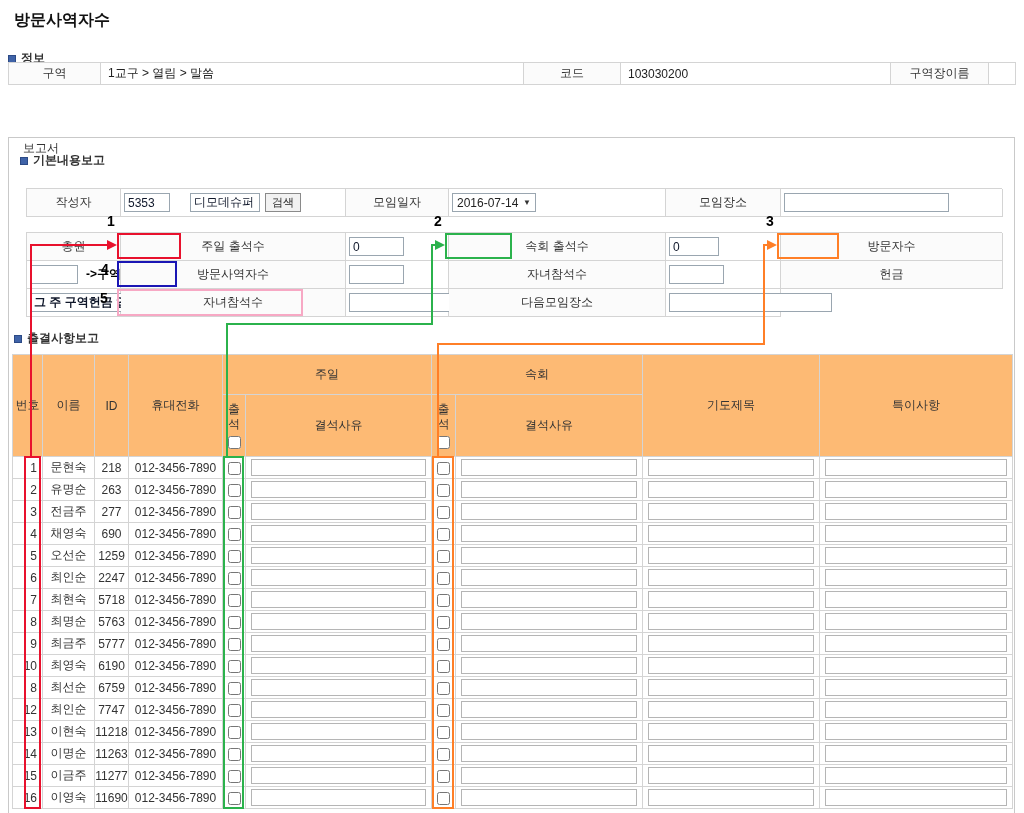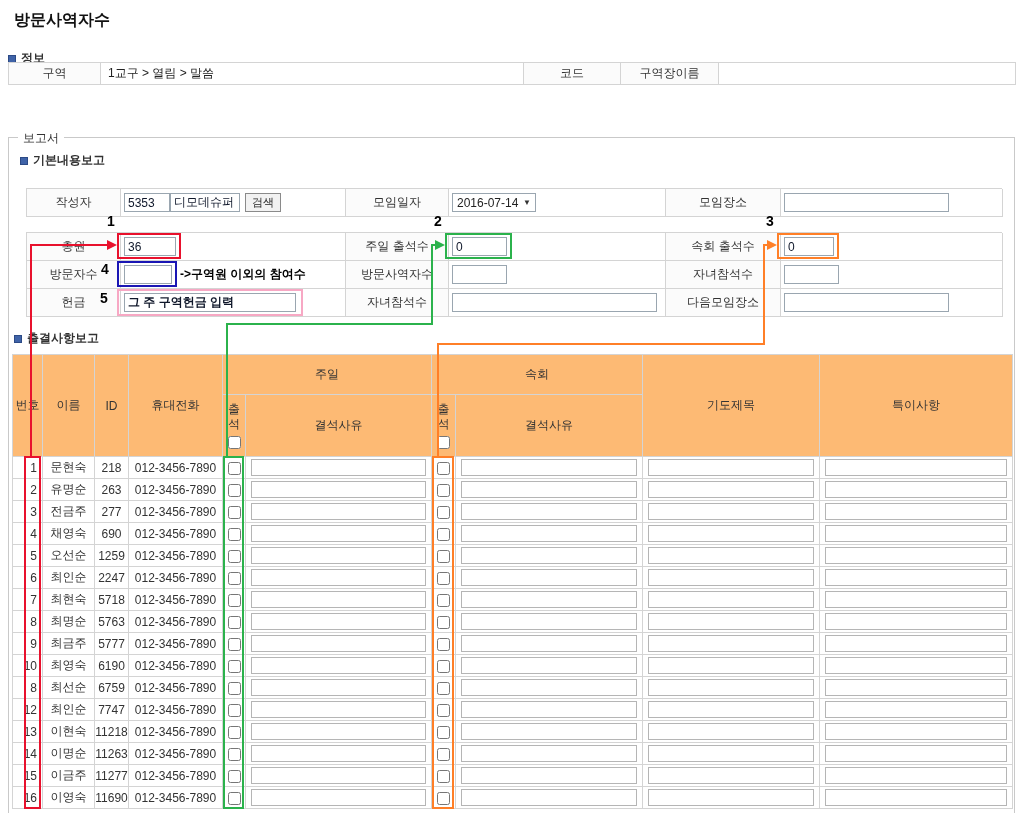--- a/index.html
+++ b/index.html
@@ -18,21 +18,21 @@
 
   #info-table { left:8px; top:62px; width:1008px; height:23px; display:flex;
     border:1px solid #d4d4d4; background:#fff; }
   #info-table .cell { border-right:1px solid #d4d4d4; display:flex;
     align-items:center; padding:0 7px; height:21px; overflow:hidden; white-space:nowrap; }
   #info-table .cell:last-child { border-right:none; }
   #info-table .lbl { justify-content:center; background:#fbfbfb; color:#333; }
 
   #report-box { left:8px; top:137px; width:1007px; height:680px;
     border:1px solid #c9c9c9; }
-  #report-legend { left:18px; top:130px; background:#fff; padding:0 5px;
+  #report-legend { left:18px; top:140px; background:#fff; padding:0 5px;
     font-size:12px; color:#333; }
 
   .basic-table { left:26px; width:976px; display:grid;
     grid-template-columns:94px 225px 103px 217px 115px 222px;
     grid-auto-rows:28px; border-top:1px solid #d4d4d4; border-left:1px solid #d4d4d4;
     background:#fff; }
   .basic-table > div { border-right:1px solid #d4d4d4; border-bottom:1px solid #d4d4d4;
     display:flex; align-items:center; padding:0 3px; overflow:visible; }
   .basic-table .lbl { justify-content:center; background:#fbfbfb; color:#333; }
 
@@ -85,57 +85,55 @@
 
   <div class="abs section-head" style="left:8px;top:50px">
     <span class="bullet"></span>
     <span>정보</span>
   </div>
 
   <div class="abs" id="info-table">
     <div class="cell lbl" style="width:92px">구역</div>
     <div class="cell" style="width:423px">1교구 &gt; 열림 &gt; 말씀</div>
     <div class="cell lbl" style="width:97px">코드</div>
+    <div class="cell" style="width:270px">103030200</div>
     <div class="cell lbl" style="width:98px">구역장이름</div>
     <div class="cell" style="flex:1"></div>
   </div>
 
   <div class="abs" id="report-box"></div>
   <div class="abs" id="report-legend">보고서</div>
 
   <div class="abs section-head" style="left:20px;top:152px">
     <span class="bullet"></span>
     <span>기본내용보고</span>
   </div>
 
   <div class="abs basic-table" style="top:188px">
     <div class="lbl">작성자</div>
     <div>
       <input type="text" class="tinput" style="width: 46px;" value="5353">
-      <input type="text" class="tinput" style="width: 70px; margin-left: 0;" value="디모데슈퍼">
+      <input type="text" class="tinput" style="width: 70px; margin-left: 20px;" value="디모데슈퍼">
       <button class="btn">검색</button>
     </div>
     <div class="lbl">모임일자</div>
     <div>
       <div class="select">
         <span>2016-07-14</span>
         <span class="arr">▼</span>
       </div>
     </div>
     <div class="lbl">모임장소</div>
     <div>
       <input type="text" class="tinput" style="width: 165px;" value="">
     </div>
   </div>
 
   <div class="abs basic-table" style="top:232px">
     <div class="lbl">총원</div>
-    <div>
-      <input type="text" class="tinput" style="width: 52px;" value="36">
-    </div>
     <div class="lbl">주일 출석수</div>
     <div>
       <input type="text" class="tinput" style="width: 55px;" value="0">
     </div>
     <div class="lbl">속회 출석수</div>
     <div>
       <input type="text" class="tinput" style="width: 50px;" value="0">
     </div>
 
     <div class="lbl">방문자수</div>

